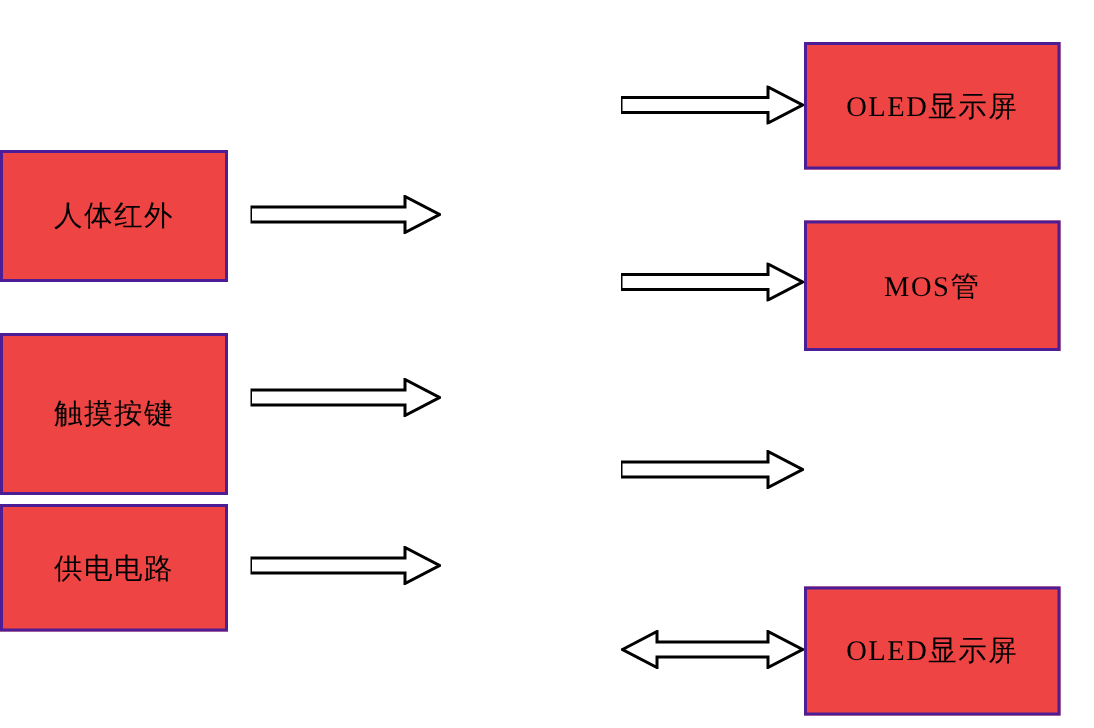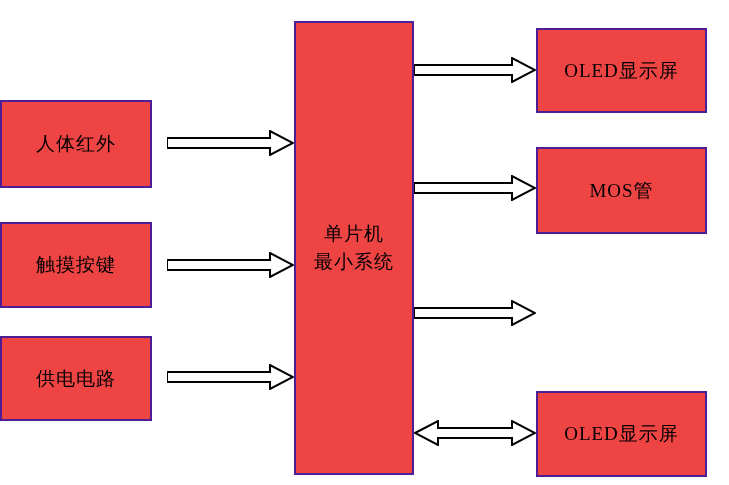--- a/index.html
+++ b/index.html
@@ -24,21 +24,21 @@
     font-size: 19px;
     letter-spacing: 1px;
     font-family: Liberation Serif, serif;
   }
   .block .lines { line-height: 1.45; }
   .arrow { position: absolute; display: block; }
 
   
   .b-left   { left: 0;  width: 152px; }
   .b-infra  { top: 100px; height: 88px; }
-  .b-touch  { top: 222px; height: 86px; align-items: center; }
+  .b-touch  { top: 222px; height: 108px; align-items: center; }
   .b-power  { top: 336px; height: 85px; text-align: right; }
 
   
   .b-mcu { left: 294px; top: 21px; width: 120px; height: 454px; }
 
   
   .b-right { left: 536px; width: 171px; }
   .b-oled  { top: 28px;  height: 85px; }
   .b-mos   { top: 147px; height: 87px; }
   .b-lamp  { top: 269px; height: 86px; }
@@ -59,26 +59,20 @@
   <div class="block b-left b-infra">
     <span>人体红外</span>
   </div>
   <div class="block b-left b-touch">
     <span>触摸按键</span>
   </div>
   <div class="block b-left b-power">
     <span>供电电路</span>
   </div>
 
-  <div class="block b-mcu">
-    <div class="lines">
-      <div>单片机</div>
-      <div>最小系统</div>
-    </div>
-  </div>
 
   <div class="block b-right b-oled">
     <span>OLED显示屏</span>
   </div>
   <div class="block b-right b-mos">
     <span>MOS管</span>
   </div>
   <div class="block b-right b-wifi">
     <span>OLED显示屏</span>
   </div>

